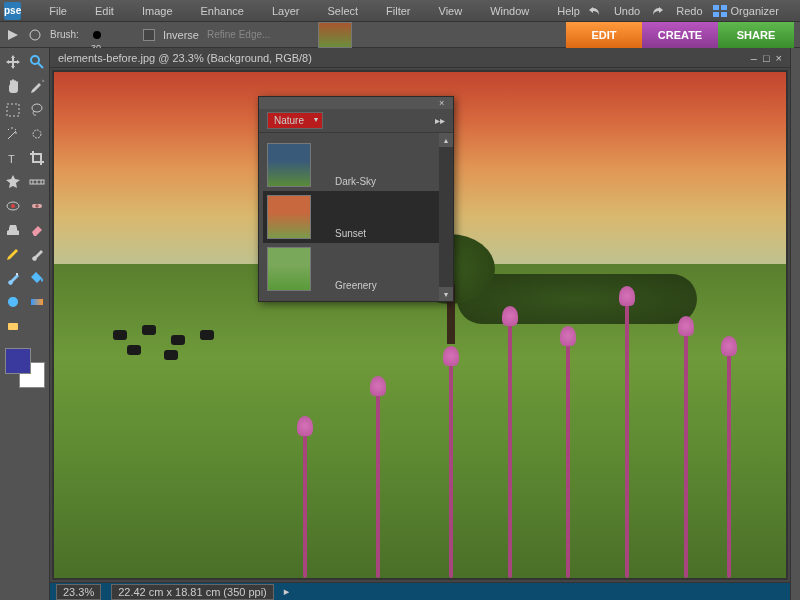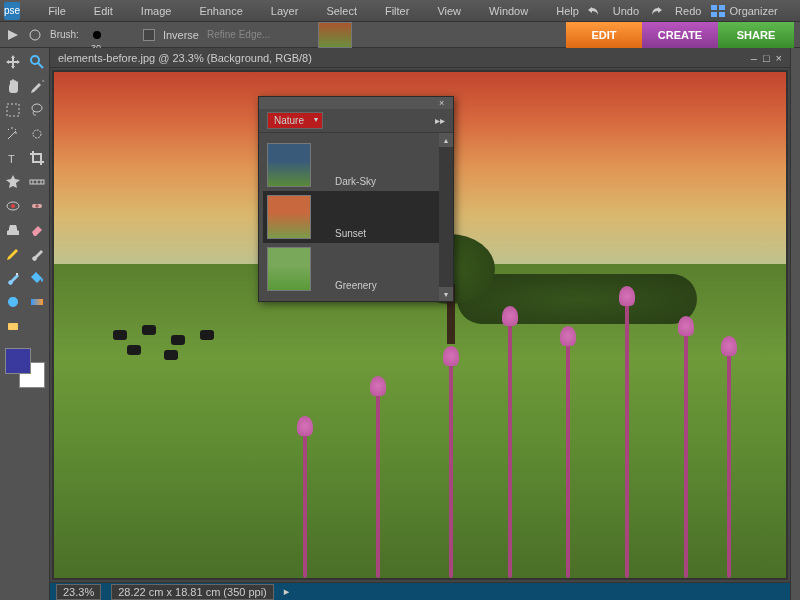--- a/index.html
+++ b/index.html
@@ -1,19 +1,19 @@
 <!DOCTYPE html>
 <html><head>
 <meta charset="utf-8">
 <style>
 *{margin:0;padding:0;box-sizing:border-box;font-family:Tahoma,Arial,sans-serif;font-size:11px;color:#ccc;user-select:none}
 body{background:#000;width:800px;height:600px;overflow:hidden}
 .app{background:#535353;width:800px;height:600px;display:flex;flex-direction:column}
 .menubar{height:22px;background:linear-gradient(#5a5a5a,#4a4a4a);display:flex;align-items:center;padding:0 4px;border-bottom:1px solid #333}
-.logo{width:28px;height:18px;background:#2a7bb8;border-radius:2px;display:flex;align-items:center;justify-content:center;color:#fff;font-weight:normal;font-size:10px;margin-right:4px}
+.logo{width:28px;height:18px;background:#2a7bb8;border-radius:2px;display:flex;align-items:center;justify-content:center;color:#fff;font-weight:bold;font-size:10px;margin-right:4px}
 .home-icon{width:20px;height:18px;margin:0 8px;display:flex;align-items:center;justify-content:center}
 .menu-items{display:flex;gap:12px}
 .menu-item{padding:3px 8px;cursor:pointer}
 .menubar-right{margin-left:auto;display:flex;align-items:center;gap:10px}
 .undo-redo{display:flex;align-items:center;gap:12px;font-size:10px}
 .organizer{display:flex;align-items:center;gap:4px;font-size:10px}
 .win-controls{display:flex;gap:6px;margin-left:8px}
 .win-btn{width:14px;height:14px;display:flex;align-items:center;justify-content:center;font-size:10px;cursor:pointer}
 .optbar{height:26px;background:#535353;border-bottom:1px solid #333;display:flex;align-items:center;padding:0 6px;gap:8px}
 .opt-arrow{width:14px;height:14px}
@@ -316,21 +316,21 @@
         <div class="flower" style="left:70%;bottom:0;height:240px"></div>
         <div class="flower" style="left:78%;bottom:0;height:280px"></div>
         <div class="flower" style="left:86%;bottom:0;height:250px"></div>
         <div class="flower" style="left:92%;bottom:0;height:230px"></div>
         <div class="flower" style="left:44%;bottom:0;height:190px"></div>
         <div class="flower" style="left:34%;bottom:0;height:150px"></div>
       </div>
     </div>
     <div class="statusbar">
       <div class="zoom-box">23.3%</div>
-      <div class="zoom-box" style="min-width:160px">28.22 cm x 18.81 cm (350 ppi)</div>
+      <div class="zoom-box" style="min-width:160px">22.42 cm x 18.81 cm (350 ppi)</div>
       <span>▸</span>
     </div>
   </div>
 
   <div class="right-panel"></div>
 
   <div class="preset-panel">
     <div class="panel-drag">
       <div class="panel-close">×</div>
     </div>

